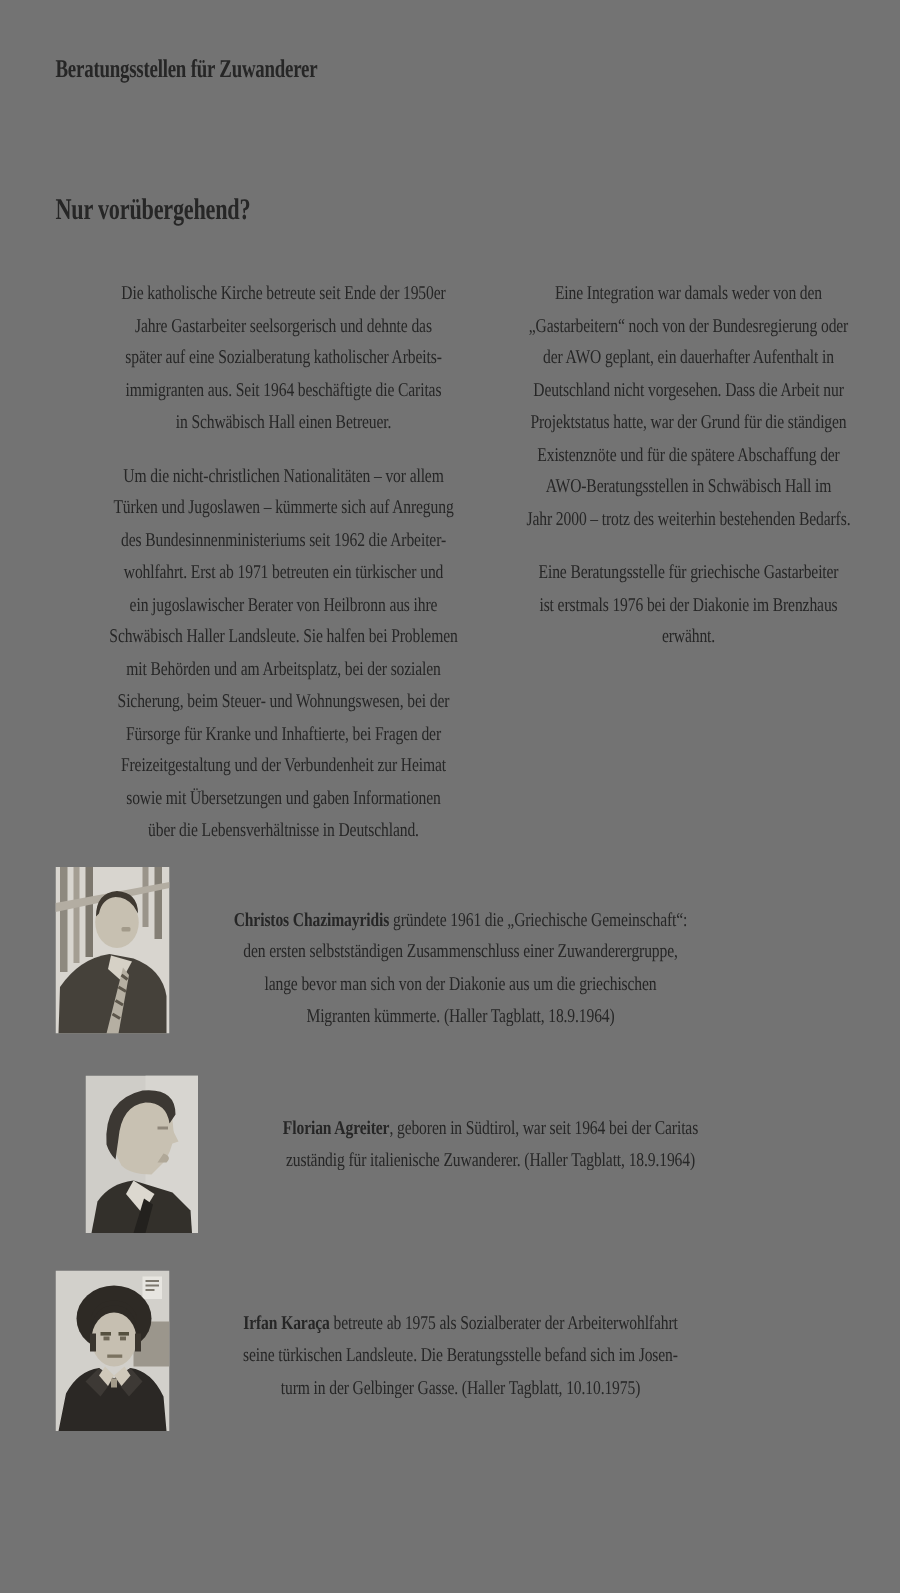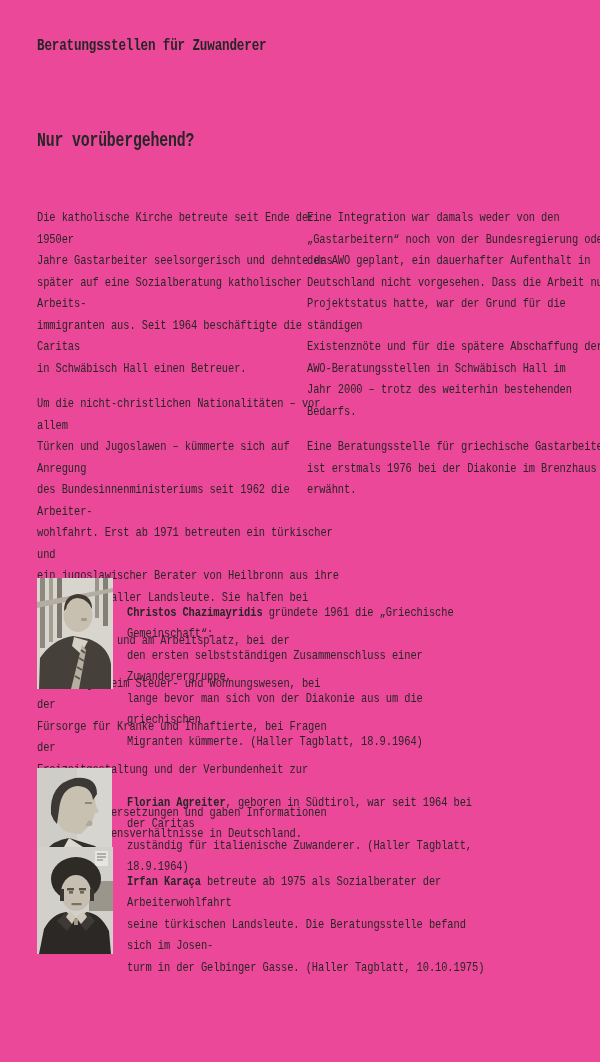--- a/index.html
+++ b/index.html
@@ -1,54 +1,55 @@
 <!DOCTYPE html>
 <html lang="de"><head>
 <meta charset="utf-8">
 <style>
   html,body { margin:0; padding:0; }
   .page {
     position:relative;
     width:600px; height:1062px;
-    background:#ec4899;
+    background:#737373;
     overflow:hidden;
-    font-family:Liberation Mono, monospace;
+    font-family:Liberation Serif, serif;
     color:#262626;
+    text-align:center;
   }
   
   .cond {
     transform:scaleX(0.8);
     transform-origin:0 0;
     letter-spacing:-0.1px;
   }
   .cond-head {
     transform:scaleX(0.74);
     transform-origin:0 0;
     letter-spacing:-0.2px;
   }
   .kicker {
     position:absolute; left:37px; top:36px;
     font-size:17px; font-weight:bold; white-space:nowrap;
   }
   .title {
     position:absolute; left:37px; top:129px; margin:0;
     font-size:20px; font-weight:bold; white-space:nowrap;
   }
-  .col { position:absolute; top:207px; }
+  .col { position:absolute; top:184px; }
   .col-left  { left:37px; }
   .col-right { left:307px; }
   .para {
     margin:0 0 14px 0;
     width:380px;
     font-size:13px; line-height:21.5px;
     white-space:pre-line;
   }
   .person { position:absolute; left:0; width:508px; }
   .person-1 { top:578px; height:120px; }
-  .person-2 { top:768px; height:112px; }
+  .person-2 { top:717px; height:112px;margin-left:20px; }
   .person-3 { top:847px; height:115px; }
   .photo { position:absolute; left:37px; top:0; display:block; }
   .ptext {
     position:absolute; left:127px; top:2px; margin:0;
     width:450px;
     font-size:13px; line-height:21.5px;
     white-space:pre-line;
   }
   .ptext strong { font-weight:bold; }
 </style>

